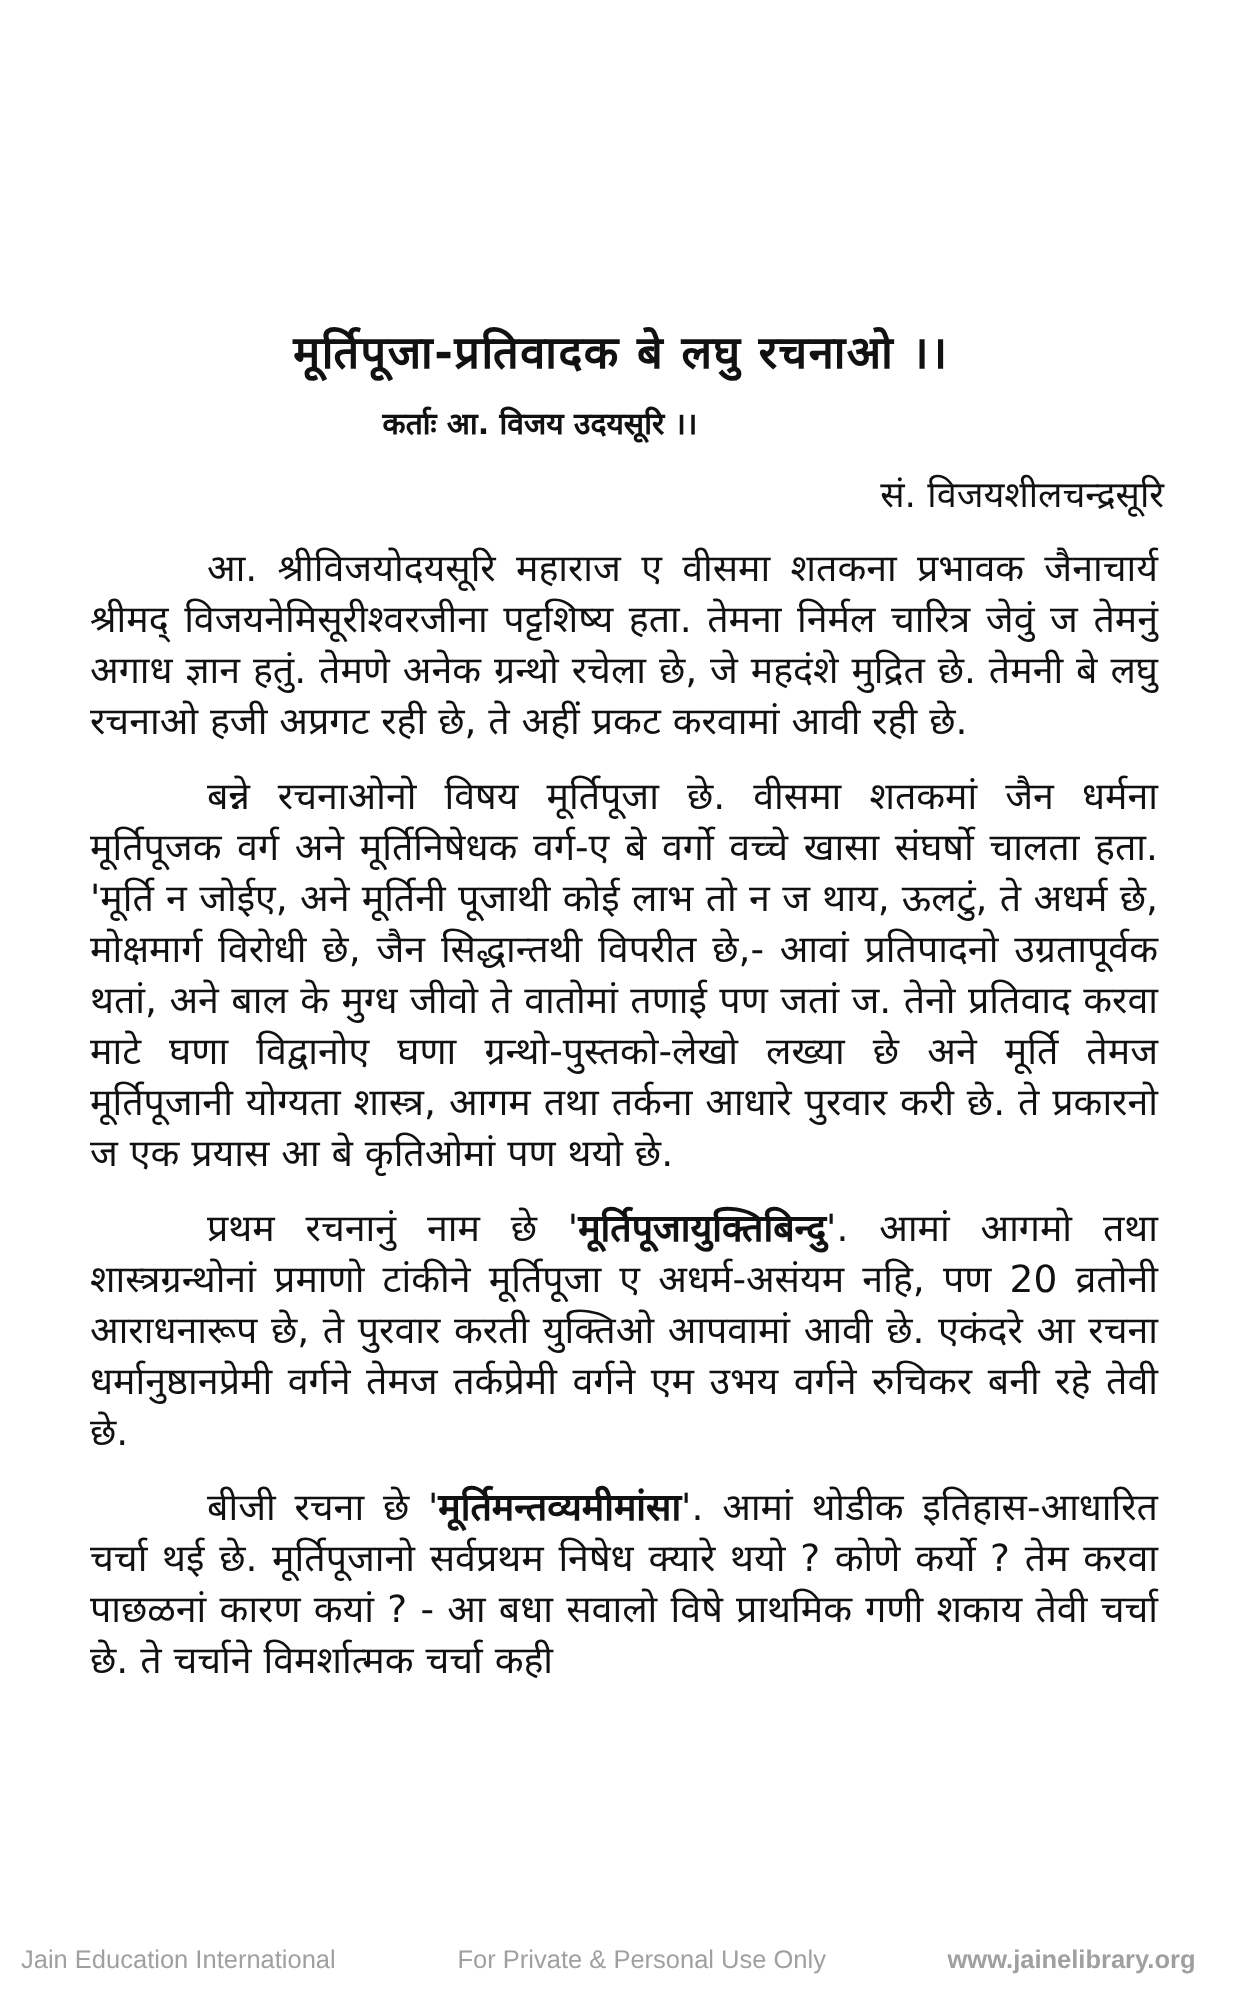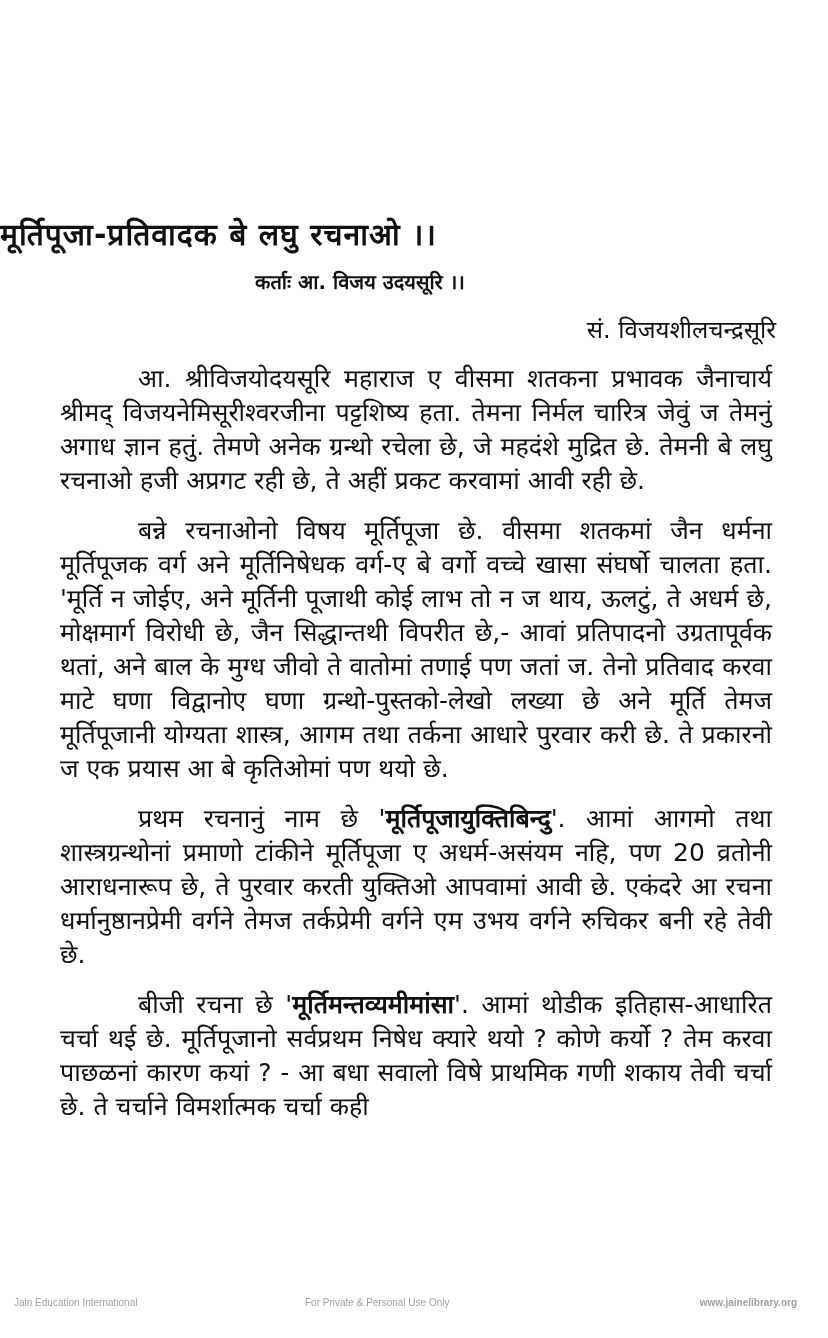--- a/index.html
+++ b/index.html
@@ -3,39 +3,39 @@
 <meta charset="utf-8">
 <style>
   html, body { margin: 0; padding: 0; }
   body {
     width: 828px; height: 1338px; background: #ffffff; position: relative; overflow: hidden;
     color: #111111;
     font-family: "DejaVu Sans", "Liberation Sans", sans-serif;
   }
   .page { position: absolute; left: 0; top: 0; width: 828px; height: 1338px; }
   .title {
-    position: absolute; top: 213px; left: 0; width: 828px; text-align: left;
+    position: absolute; top: 213px; left: 0; width: 828px; text-align: center;
     font-size: 30px; font-weight: bold; letter-spacing: 1px; white-space: nowrap;
   }
   .author {
     position: absolute; top: 268px; left: 0; width: 720px; text-align: center;
     font-size: 20px; font-weight: bold; white-space: nowrap;
   }
   .editor {
     position: absolute; top: 312px; right: 52px; font-size: 24px; white-space: nowrap;
   }
   .body-text {
     position: absolute; left: 60px; width: 712px; top: 362px;
     font-size: 25px; line-height: 34px; text-align: justify;
   }
   .para { margin: 0 0 16px 0; text-indent: 78px; }
   .para b { font-weight: bold; }
   .footer {
     position: absolute; top: 1297px; left: 0; width: 828px; height: 20px;
-    font-family: "Liberation Sans", sans-serif; font-size: 10px; color: #a0a0a0;
+    font-family: "Liberation Sans", sans-serif; font-size: 17px; color: #a0a0a0;
   }
   .footer span { position: absolute; top: 0; white-space: nowrap; }
   .f-left { left: 14px; }
   .f-mid { left: 305px; }
   .f-right { right: 31px; font-weight: bold; }
 </style>
 </head>
 <body>
 
 <div class="page">

